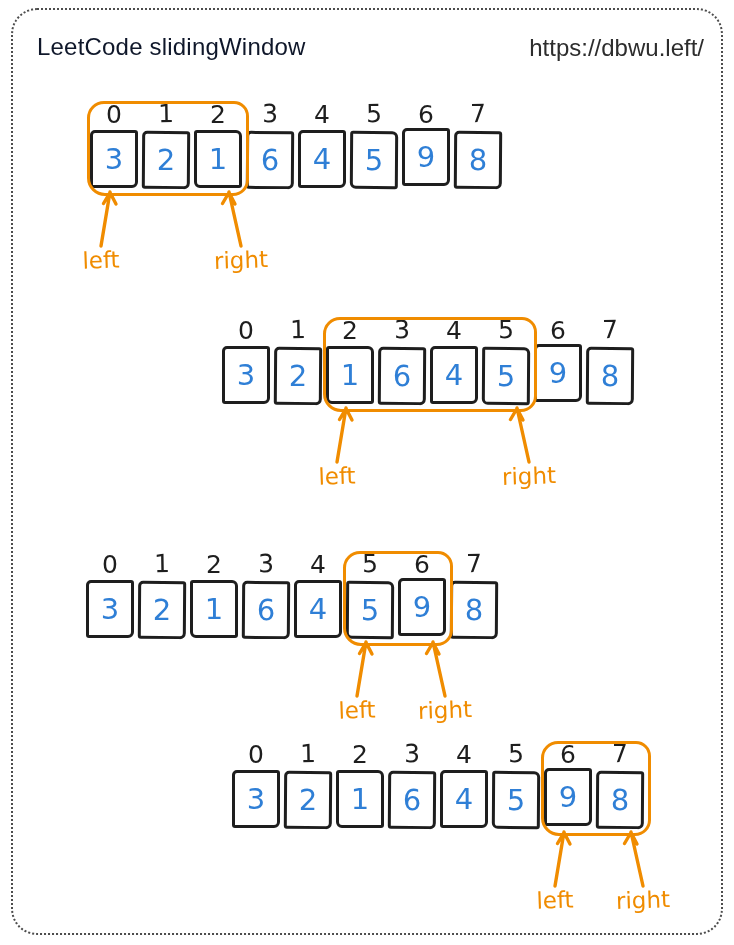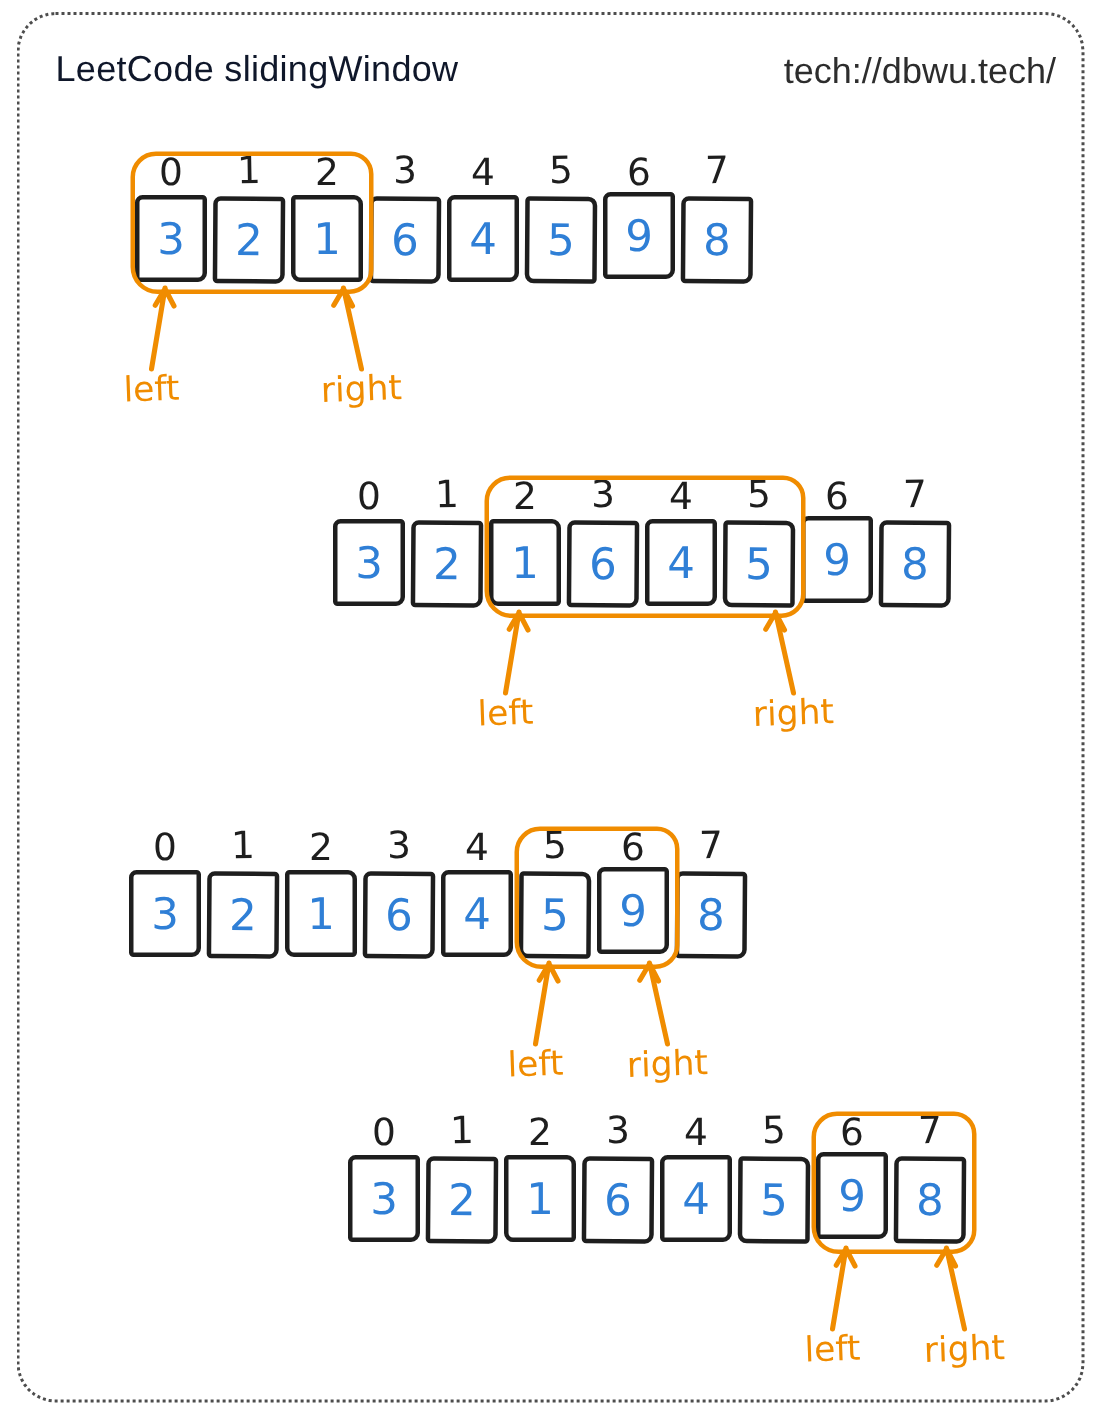--- a/index.html
+++ b/index.html
@@ -89,21 +89,21 @@
     white-space: nowrap;
   }
 </style>
 </head>
 <body>
 
 <div class="page">
   <div class="frame"></div>
 
   <div class="title">LeetCode slidingWindow</div>
-  <div class="url">tech://dbwu.tech/</div>
+  <div class="url">https://dbwu.left/</div>
 
   <div class="diagram" id="d1">
       <div class="window" style="left: -3px; width: 162px;"></div>
       <div class="index-row">
         <div class="index">0</div>
         <div class="index">1</div>
         <div class="index">2</div>
         <div class="index">3</div>
         <div class="index">4</div>
         <div class="index">5</div>

